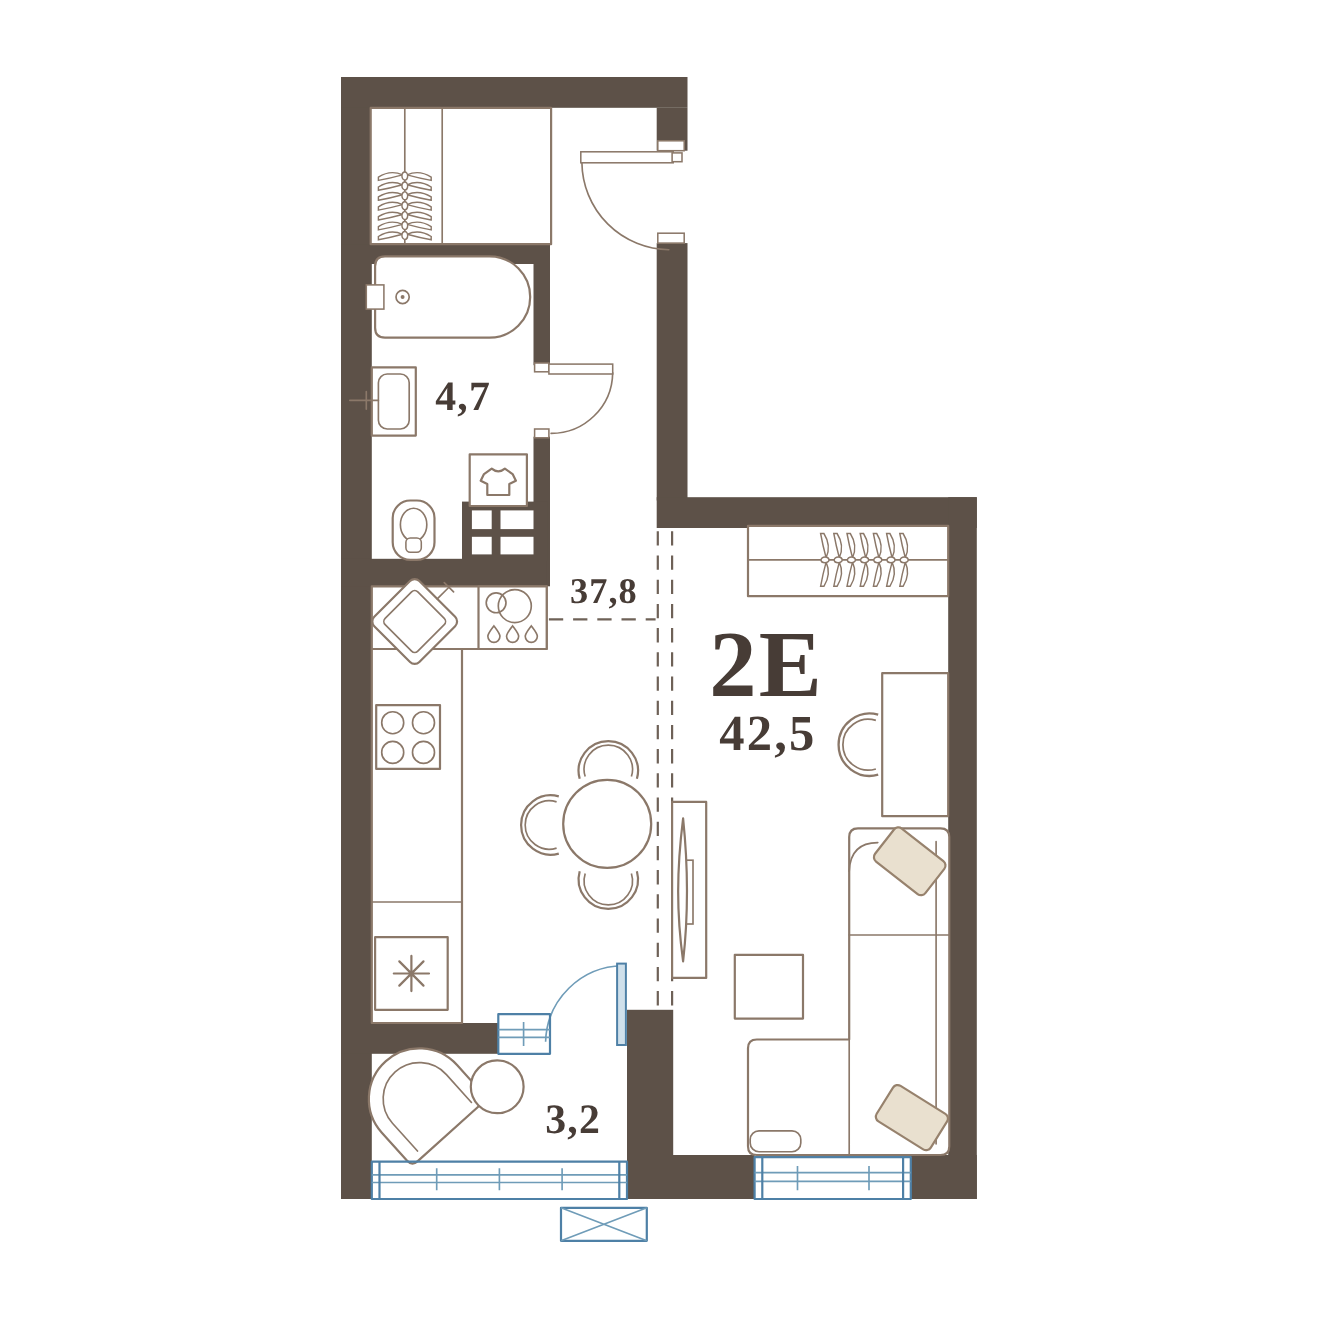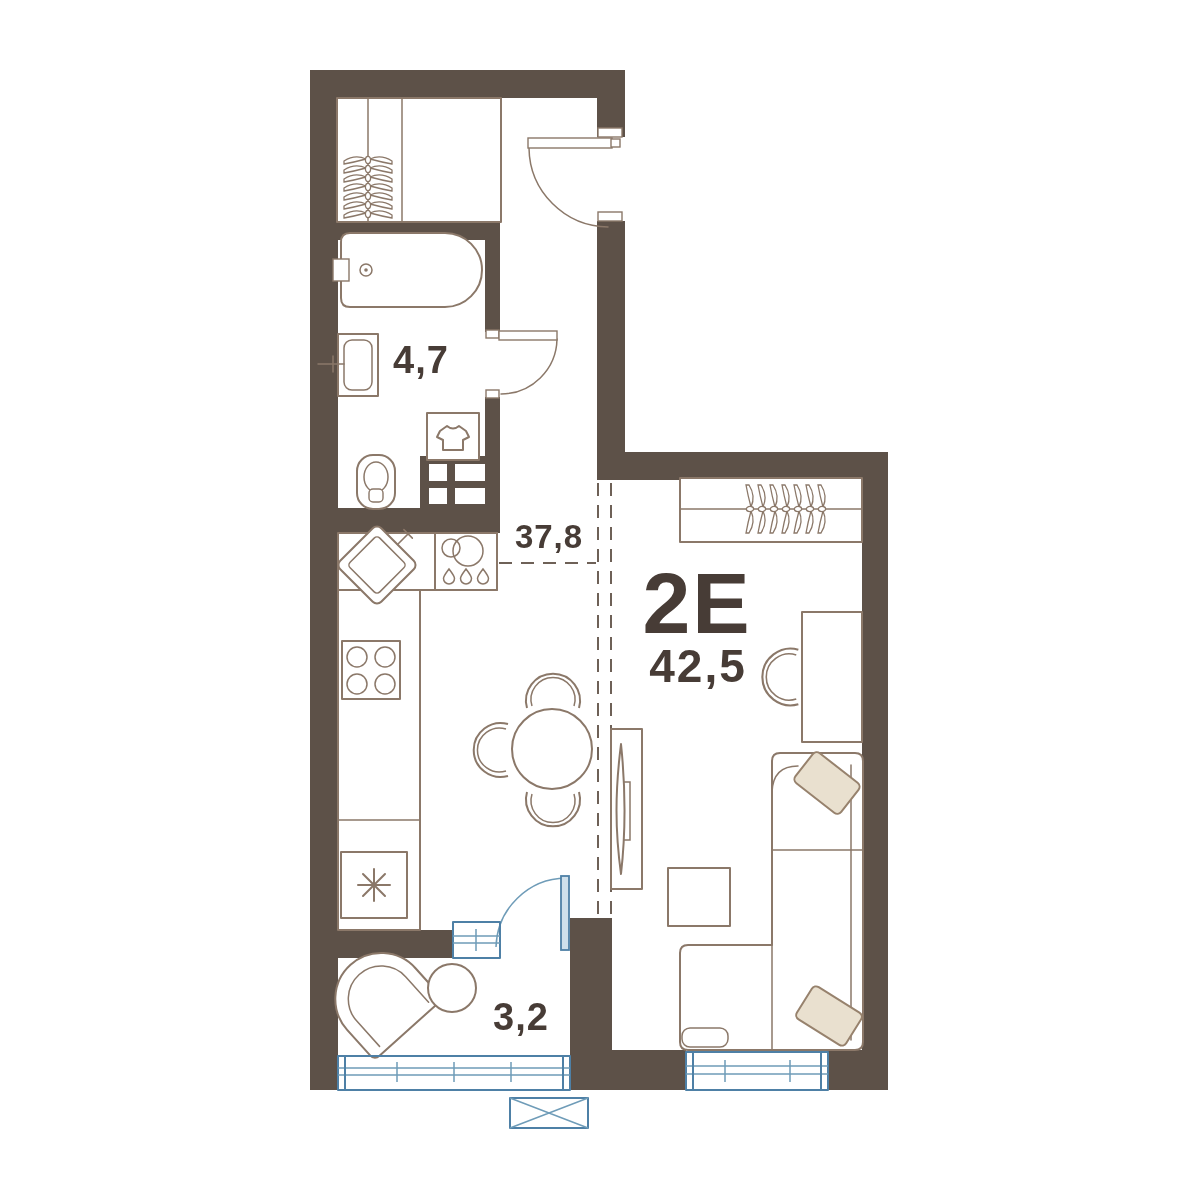--- a/index.html
+++ b/index.html
@@ -1,17 +1,17 @@
 <!DOCTYPE html>
 <html><head>
 <meta charset="utf-8">
 <style>
   html,body{margin:0;padding:0;background:#ffffff;}
   .stage{position:relative;width:1200px;height:1200px;background:#ffffff;overflow:hidden;
-         font-family:Liberation Sans, sans-serif;}
+         font-family:Liberation Serif, serif;}
   svg{display:block;}
   .wall{fill:#5d5148;stroke:none;}
   .cap{fill:#ffffff;stroke:#8b7869;stroke-width:1.4;}
   .fl{fill:#ffffff;stroke:#8b7869;stroke-width:2;stroke-linejoin:round;}
   .fn{fill:none;stroke:#8b7869;stroke-width:2;stroke-linejoin:round;stroke-linecap:round;}
   .fthin{fill:none;stroke:#8b7869;stroke-width:1.5;stroke-linecap:round;}
   .blue{fill:none;stroke:#4e80a6;stroke-width:2;stroke-linejoin:round;}
   .bluethin{fill:none;stroke:#6f9cb8;stroke-width:1.5;}
   .blueleaf{fill:#cfe0eb;stroke:#4e80a6;stroke-width:1.8;}
   .dash{fill:none;stroke:#6e6157;stroke-width:2;stroke-dasharray:13 9;}

